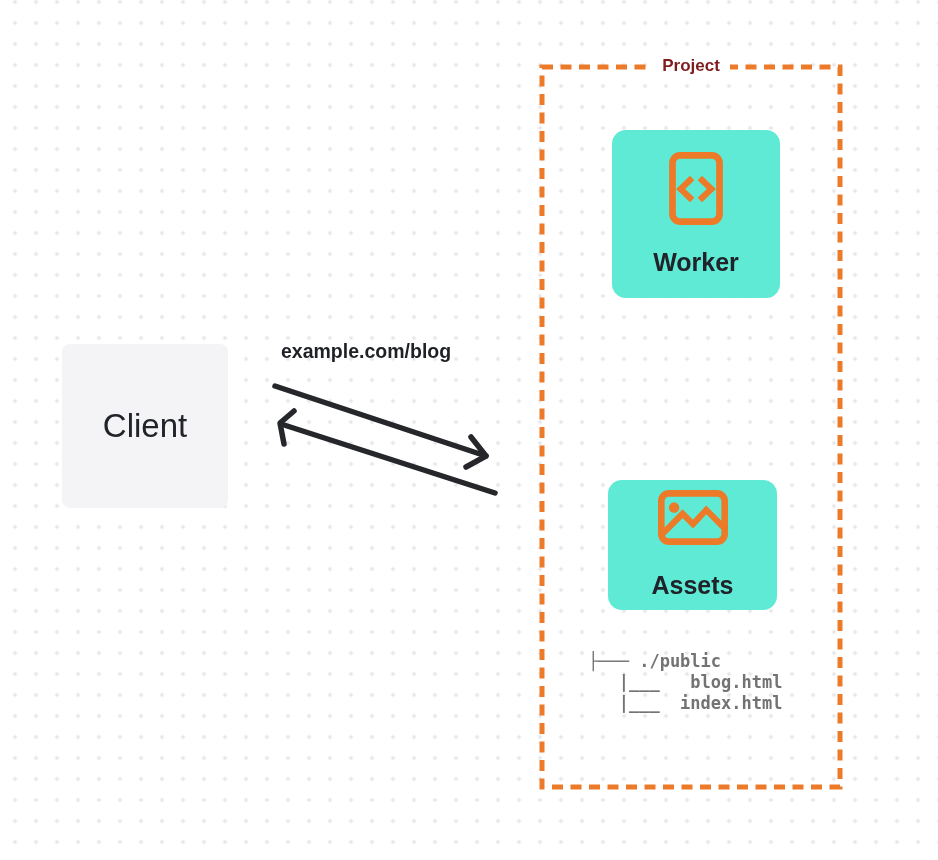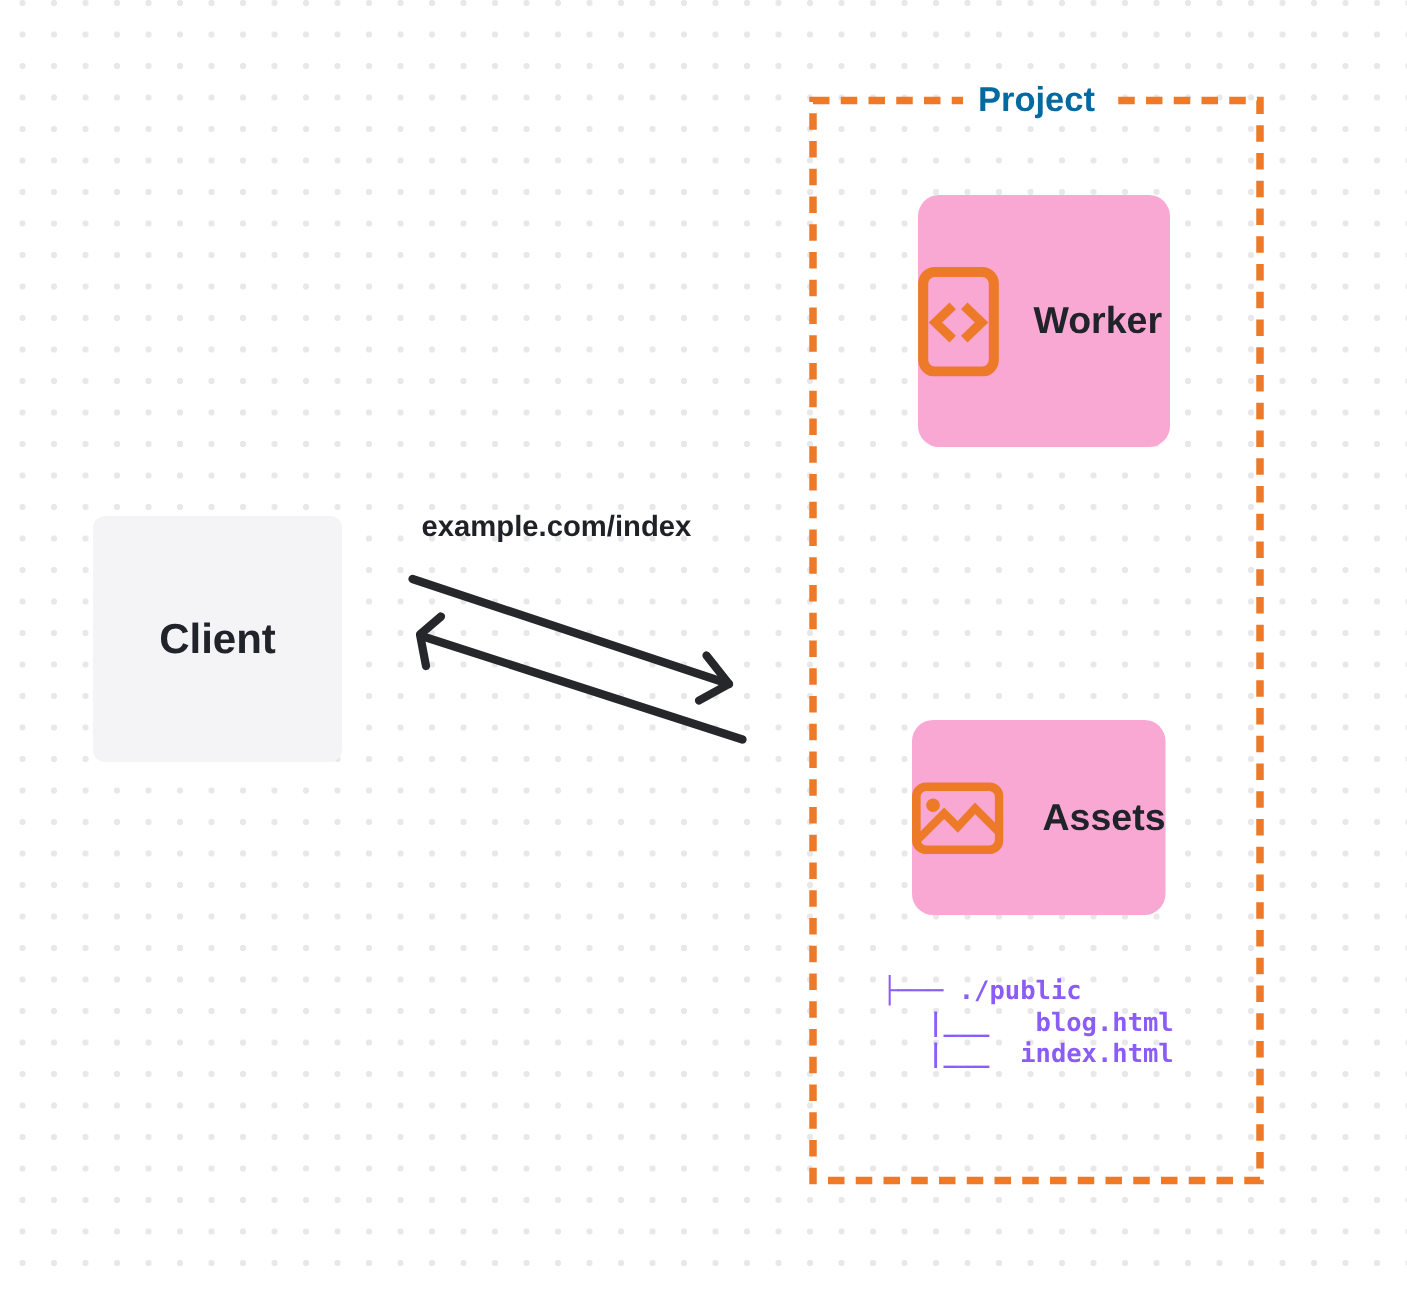--- a/index.html
+++ b/index.html
@@ -17,48 +17,48 @@
   svg.overlay{position:absolute;left:0;top:0;width:938px;height:860px}
   .project-boundary{fill:none;stroke:#ED7A28;stroke-width:5;stroke-dasharray:11 7.5}
   .arrow{stroke:#26272B;stroke-width:5.5;fill:none;stroke-linecap:round;stroke-linejoin:round}
 
   .project-label-wrap{
     position:absolute;left:542px;top:51px;width:298px;
     display:flex;justify-content:center;
   }
   .project-label{
     background:#ffffff;padding:0 10px;
-    color:#0369a1;font-weight:bold;font-size:23px;line-height:30px;
+    color:#7f1d1d;font-weight:bold;font-size:17px;line-height:30px;
   }
 
   .card{
-    position:absolute;background:#f9a8d4;border-radius:14px;
-    display:flex;flex-direction:row;align-items:center;justify-content:flex-start;
+    position:absolute;background:#5eead4;border-radius:14px;
+    display:flex;flex-direction:column;align-items:center;justify-content:center;
   }
   .card.worker{left:612px;top:130px;width:168px;height:168px;gap:23px}
   .card.assets{left:608px;top:480px;width:169px;height:130px;gap:26px}
   .card-label{font-size:25px;font-weight:bold;color:#202329}
   .icon{color:#ED7A28;display:block}
 
   .client-box{
     position:absolute;left:62px;top:344px;width:166px;height:164px;
     background:#F4F4F6;border-radius:8px;
     display:flex;align-items:center;justify-content:center;
   }
-  .client-label{font-size:28px;font-weight:bold;color:#202329}
+  .client-label{font-size:33px;font-weight:normal;color:#202329}
 
   .request-label{
     position:absolute;left:281px;top:340px;
     font-size:19.5px;font-weight:bold;color:#1E2126;
   }
 
   .file-tree{
     position:absolute;left:588px;top:651px;
     font-family:"DejaVu Sans Mono",monospace;
-    font-size:17px;line-height:21px;font-weight:bold;color:#8b5cf6;
+    font-size:17px;line-height:21px;font-weight:bold;color:#737373;
   }
   .tree-line{white-space:pre}
 </style>
 </head>
 <body>
 
 <div class="dot-grid"></div>
 
 <svg class="overlay" viewBox="0 0 938 860" aria-hidden="true">
   <rect class="project-boundary" x="542" y="67" width="298" height="720"></rect>
@@ -97,13 +97,13 @@
 <div class="file-tree">
   <div class="tree-line">├─── ./public</div>
   <div class="tree-line">   |___   blog.html</div>
   <div class="tree-line">   |___  index.html</div>
 </div>
 
 <div class="client-box">
   <div class="client-label">Client</div>
 </div>
 
-<div class="request-label">example.com/index</div>
+<div class="request-label">example.com/blog</div>
 
 </body></html>

